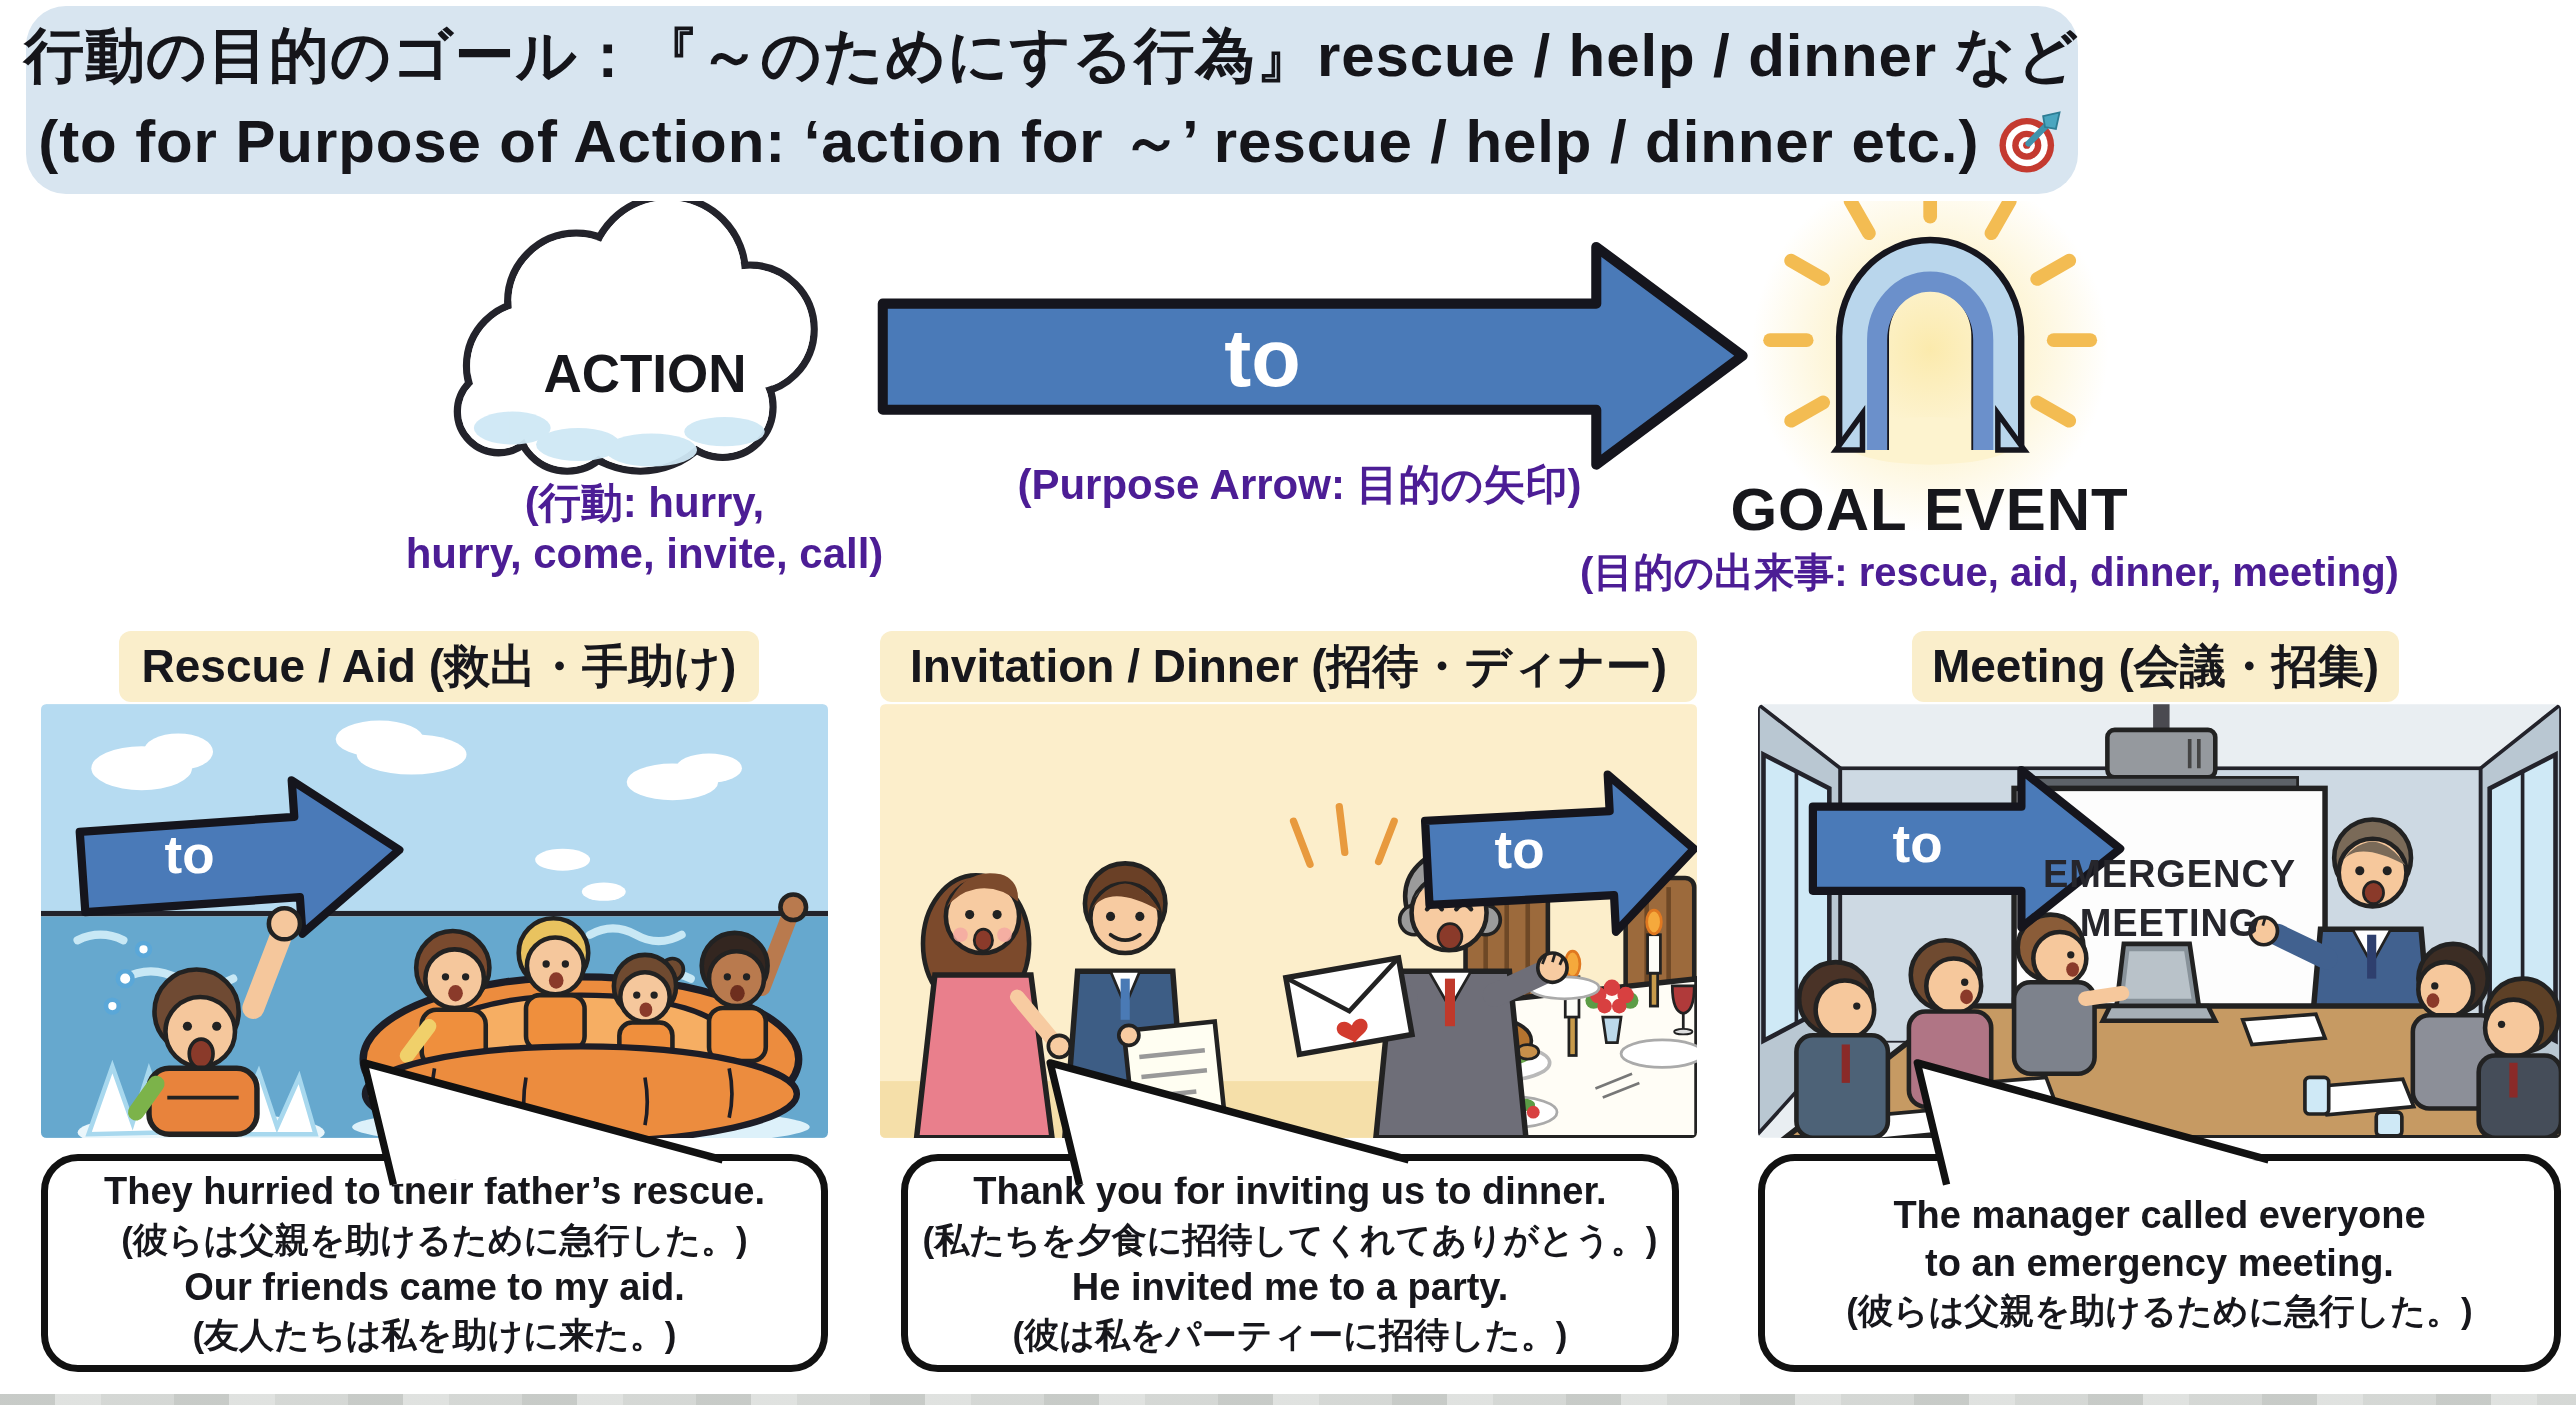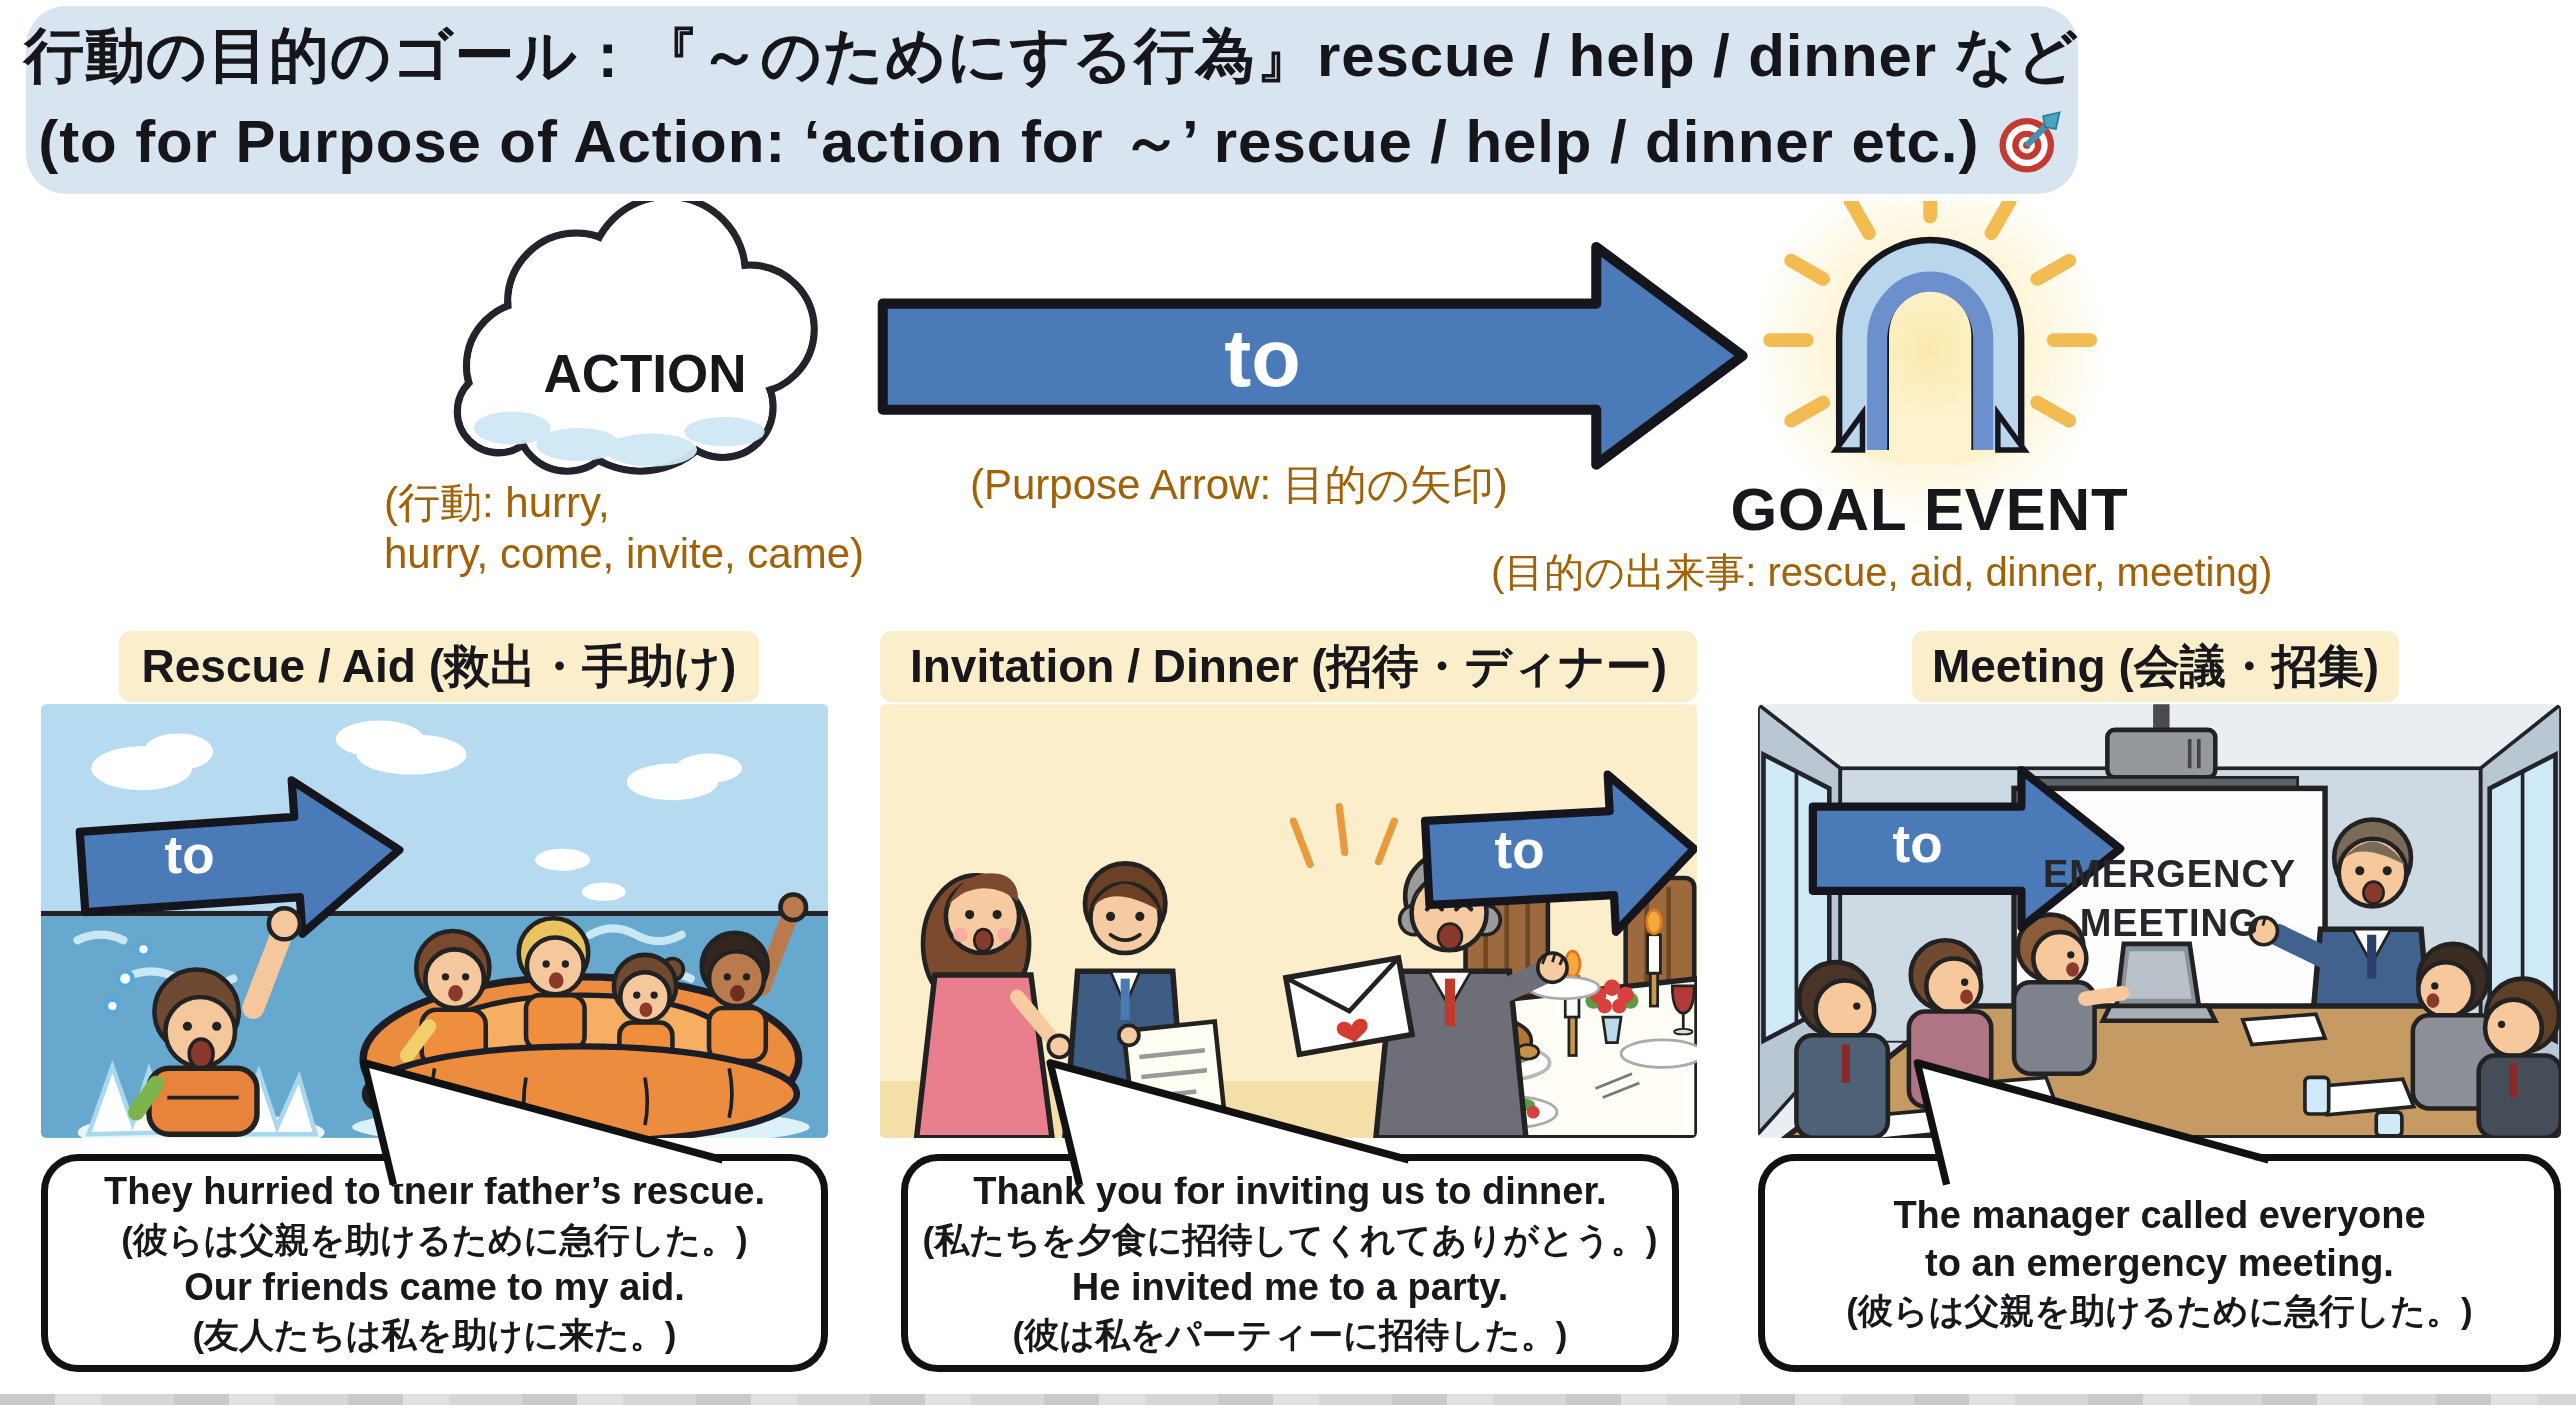--- a/index.html
+++ b/index.html
@@ -4,21 +4,21 @@
 <style>
   html,body{margin:0;padding:0;background:#ffffff;}
   .canvas{position:relative;width:2576px;height:1405px;overflow:hidden;background:#ffffff;
           font-family:"Liberation Sans","DejaVu Sans",sans-serif;color:#17171c;}
   .abs{position:absolute;}
   .flexc{display:flex;align-items:center;justify-content:center;}
   .header{left:25.6px;top:5.5px;width:2052px;height:188px;background:#d8e5f0;border-radius:40px;
           display:flex;flex-direction:column;align-items:center;justify-content:center;gap:5.5px;}
   .header-line{font-size:60px;font-weight:700;letter-spacing:0.9px;white-space:nowrap;color:#15151a;}
   .header-row{display:flex;align-items:center;gap:14.6px;}
-  .caption{font-weight:400;color:#a16207;white-space:nowrap;}
+  .caption{font-weight:700;color:#4c1d95;text-align:center;white-space:nowrap;}
   .action-label{font-size:53px;font-weight:700;color:#17171c;}
   .arrow-to{color:#ffffff;font-weight:700;}
   .goal-label{font-size:60px;font-weight:700;letter-spacing:0.9px;}
   .ptitle{background:#faeecb;border-radius:12px;font-size:46px;font-weight:700;white-space:nowrap;
           display:flex;align-items:center;justify-content:center;color:#17171c;}
   .panel{overflow:hidden;border-radius:5.5px;}
   .bubble{background:#ffffff;border:7.3px solid #111;border-radius:37px;display:flex;flex-direction:column;
           align-items:center;justify-content:center;text-align:center;gap:1.8px;padding:5.5px 9.1px;box-sizing:border-box;}
   .en{font-size:38px;font-weight:700;line-height:1.22;white-space:nowrap;}
   .jp{font-size:35px;font-weight:700;line-height:1.3;white-space:nowrap;}
@@ -105,21 +105,21 @@
       <path d="M 2036 492 L 2036 368 A 74 80 0 0 1 2184 368 L 2184 492" fill="none" stroke="#16161e" stroke-width="58"></path>
       <path d="M 2036 492 L 2036 368 A 74 80 0 0 1 2184 368 L 2184 492" fill="none" stroke="#b9d6ec" stroke-width="44"></path>
       <path d="M 2052 492 L 2052 372 A 58 64 0 0 1 2168 372 L 2168 492" fill="none" stroke="#6b90cb" stroke-width="22"></path>
       <polygon points="2007,492 2036,452 2036,492" fill="#b9d6ec" stroke="#16161e" stroke-width="6"></polygon>
       <polygon points="2213,492 2184,452 2184,492" fill="#b9d6ec" stroke="#16161e" stroke-width="6"></polygon>
     </g>
   </svg>
 
   <div class="abs flexc action-label" style="left:494px;top:337px;width:302px;height:73px">ACTION</div>
   <div class="abs caption" style="left:384px;top:478px;width:521px;font-size:42px;line-height:1.2">(行動: hurry,</div>
-  <div class="abs caption" style="left:384px;top:529px;width:521px;font-size:42px;line-height:1.2">hurry, come, invite, came)</div>
+  <div class="abs caption" style="left:384px;top:529px;width:521px;font-size:42px;line-height:1.2">hurry, come, invite, call)</div>
 
   <div class="abs flexc arrow-to" style="left:1052px;top:307px;width:421px;height:102px;font-size:81px">to</div>
   <div class="abs caption" style="left:970px;top:457px;width:659px;font-size:42px">(Purpose Arrow: 目的の矢印)</div>
 
   <div class="abs flexc goal-label" style="left:1701px;top:483px;width:457px;height:53px">GOAL EVENT</div>
   <div class="abs caption" style="left:1491px;top:545px;width:997px;font-size:40px">(目的の出来事: rescue, aid, dinner, meeting)</div>
 
   <div class="abs ptitle" style="left:119px;top:631px;width:640px;height:71px">Rescue / Aid (救出・手助け)</div>
   <div class="abs ptitle" style="left:880px;top:631px;width:817px;height:71px">Invitation / Dinner (招待・ディナー)</div>
   <div class="abs ptitle" style="left:1912px;top:631px;width:487px;height:71px">Meeting (会議・招集)</div>

